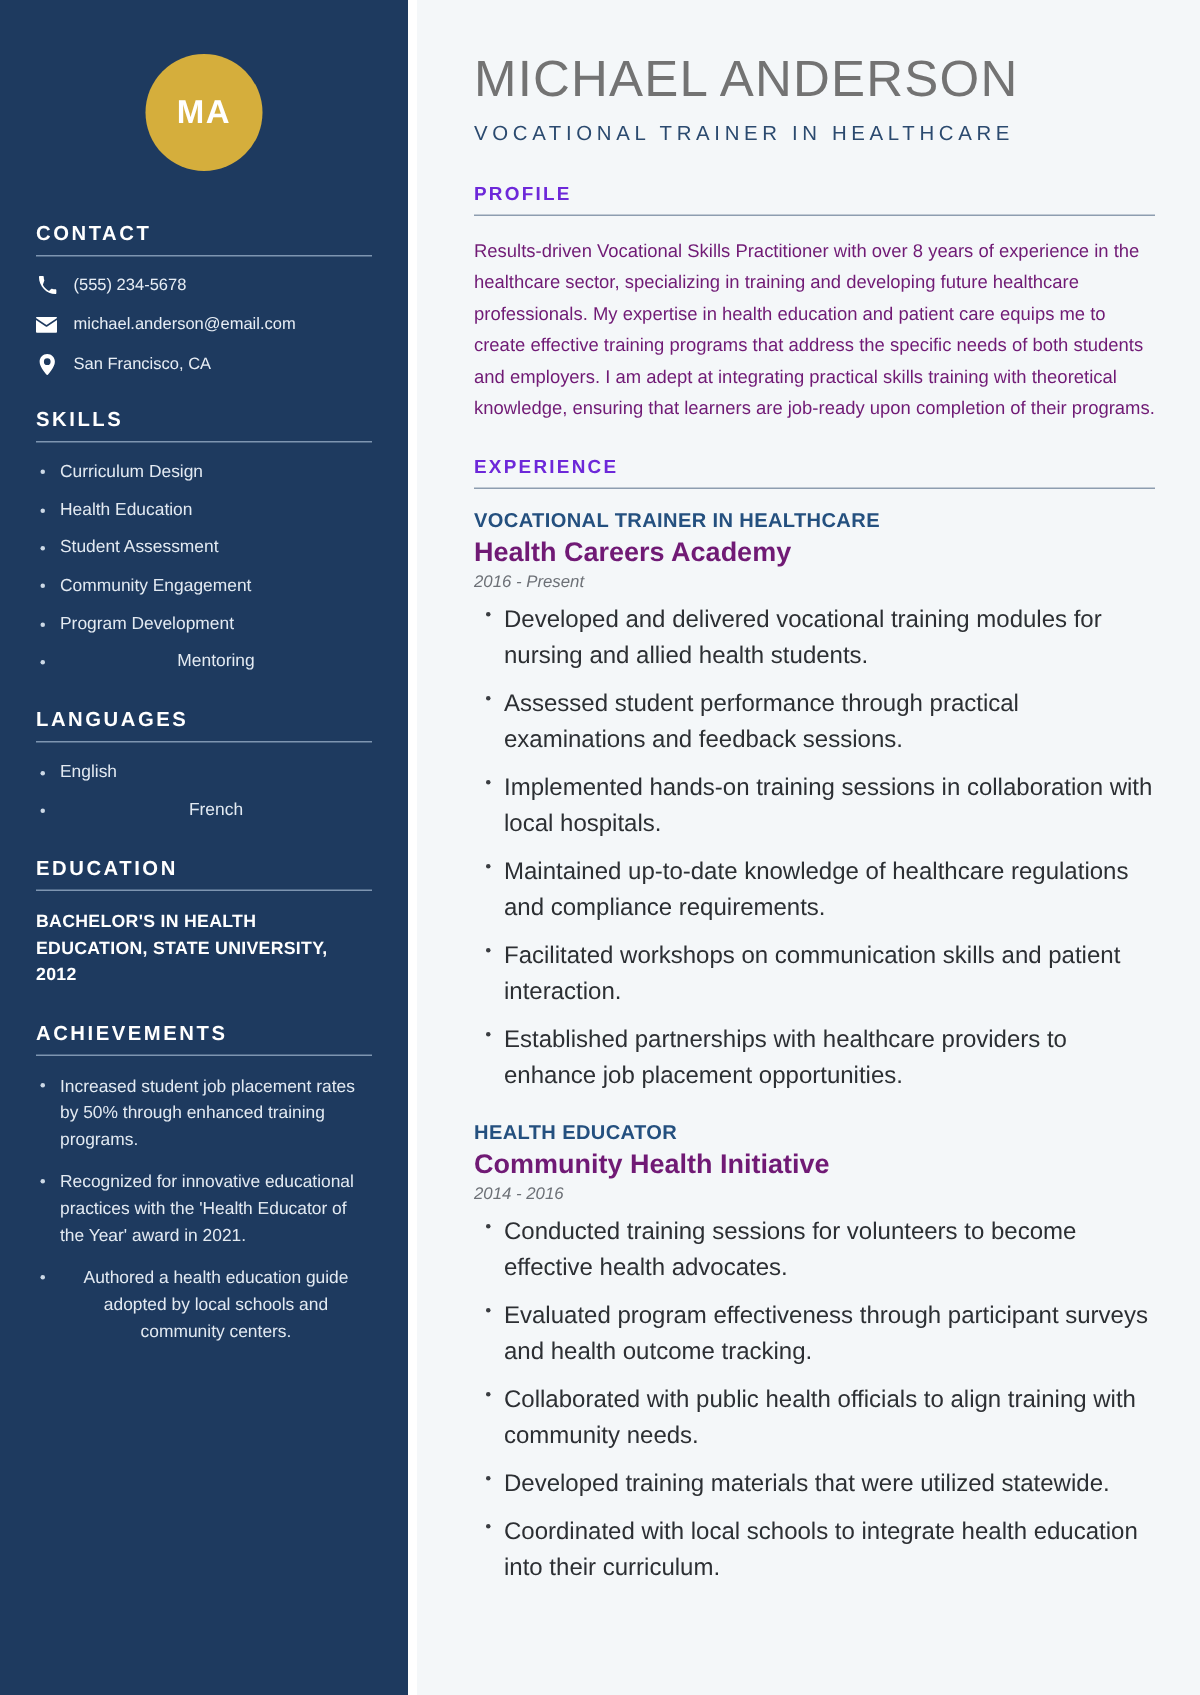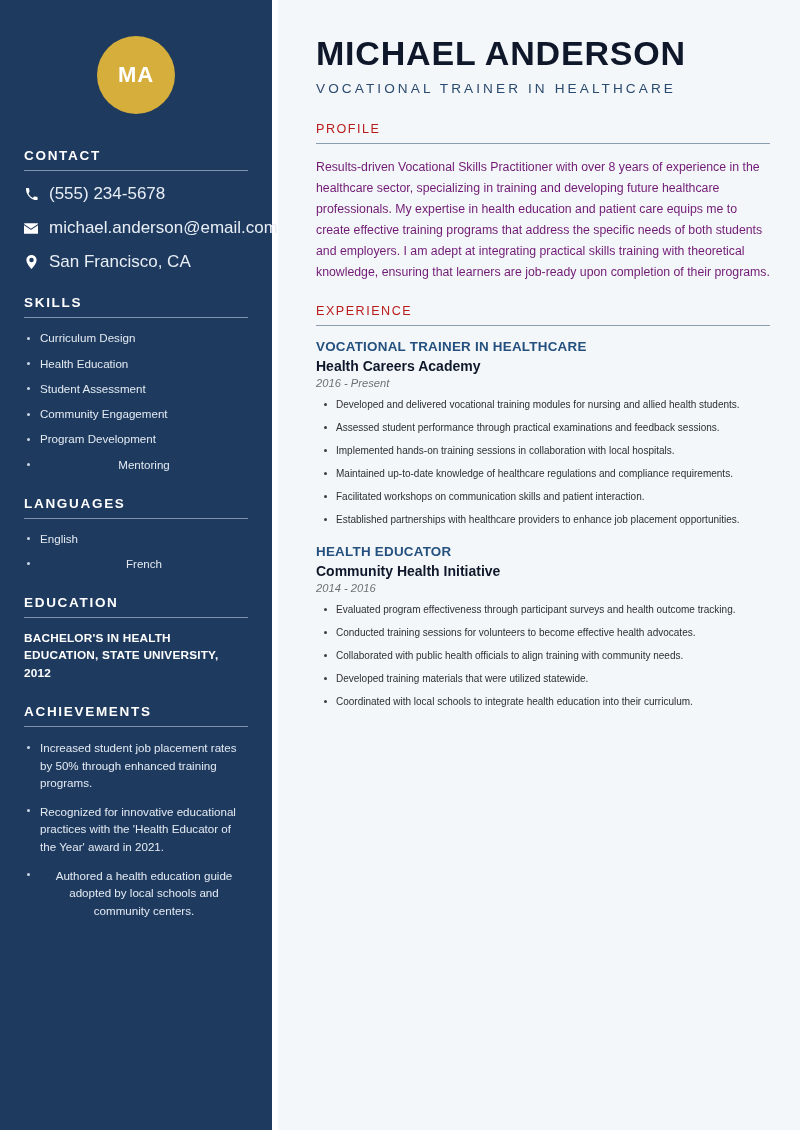--- a/index.html
+++ b/index.html
@@ -33,21 +33,21 @@
     font-size:13.5px; font-weight:700; letter-spacing:1.7px;
     color:#ffffff; text-transform:uppercase;
     padding-bottom:7px;
   }
   .side-rule { height:1px; background:#8fa6c0; opacity:.85; margin-bottom:12px; }
 
   .contact-row { display:flex; align-items:center; gap:11px; margin-bottom:12px; }
   .contact-row:last-child { margin-bottom:0; }
   .c-icon { width:14px; height:14px; flex:0 0 14px; display:flex; align-items:center; justify-content:center; }
   .c-icon svg { display:block; fill:#ffffff; }
-  .contact-text { font-size:17px; color:#e8eef5; line-height:1.3; }
+  .contact-text { font-size:11px; color:#e8eef5; line-height:1.3; }
 
   ul.side-list { list-style:none; }
   ul.side-list li {
     position:relative;
     font-size:11.6px; color:#e3eaf2;
     line-height:1.45;
     padding-left:16px;
     margin-bottom:8.5px;
   }
   ul.side-list li:last-child { margin-bottom:0;text-align:center; }
@@ -65,52 +65,52 @@
   }
 
   
   .main {
     flex:1 1 auto;
     background:#f4f7f9;
     padding:36px 30px 30px 38px;
     border-left:6px solid #ffffff;
   }
   .name {
-    font-size:34px; font-weight:700; letter-spacing:.8px;
-    color:#0f172a; line-height:1.05; margin-bottom:9px;
+    font-size:34px; font-weight:400; letter-spacing:.8px;
+    color:#737373; line-height:1.05; margin-bottom:9px;
   }
   .headline {
     font-size:13.6px; font-weight:500; letter-spacing:3.1px;
     color:#2b4a6f; text-transform:uppercase; margin-bottom:26px;
   }
 
   .main-section { margin-bottom:20px; }
   .main-title {
-    font-size:12.6px; font-weight:400; letter-spacing:1.5px;
-    color:#b91c1c; text-transform:uppercase; padding-bottom:7px;
+    font-size:12.6px; font-weight:700; letter-spacing:1.5px;
+    color:#6d28d9; text-transform:uppercase; padding-bottom:7px;
   }
   .main-rule { height:1px; background:#8d9db0; margin-bottom:13px; }
 
   .profile-text {
     font-size:12.3px; line-height:1.72; color:#701a75;
   }
 
   .job { margin-bottom:17px; }
   .job:last-child { margin-bottom:0; }
   .job-title {
     font-size:13.4px; font-weight:700; letter-spacing:.25px;
     color:#24507f; text-transform:uppercase; margin-bottom:4px;
   }
-  .job-company { font-size:14px; font-weight:700; color:#0f172a; margin-bottom:3px; }
+  .job-company { font-size:18px; font-weight:700; color:#701a75; margin-bottom:3px; }
   .job-dates { font-size:11.2px; font-style:italic; color:#6d7177; margin-bottom:8px; }
 
   ul.job-list { list-style:none; padding-left:20px; }
   ul.job-list li {
     position:relative;
-    font-size:10px; line-height:1.5; color:#2c2f33;
+    font-size:16px; line-height:1.5; color:#2c2f33;
     margin-bottom:8px;
   }
   ul.job-list li:last-child { margin-bottom:0; }
   ul.job-list li::before {
     content:"";
     position:absolute; left:-12px; top:6px;
     width:3.2px; height:3.2px; border-radius:50%;
     background:#3a3d42;
   }
 </style>
@@ -226,22 +226,22 @@
           <li>Facilitated workshops on communication skills and patient interaction.</li>
           <li>Established partnerships with healthcare providers to enhance job placement opportunities.</li>
         </ul>
       </article>
 
       <article class="job">
         <div class="job-title">HEALTH EDUCATOR</div>
         <div class="job-company">Community Health Initiative</div>
         <div class="job-dates">2014 - 2016</div>
         <ul class="job-list">
+          <li>Conducted training sessions for volunteers to become effective health advocates.</li>
           <li>Evaluated program effectiveness through participant surveys and health outcome tracking.</li>
-          <li>Conducted training sessions for volunteers to become effective health advocates.</li>
           <li>Collaborated with public health officials to align training with community needs.</li>
           <li>Developed training materials that were utilized statewide.</li>
           <li>Coordinated with local schools to integrate health education into their curriculum.</li>
         </ul>
       </article>
     </section>
 
   </main>
 </div>
 

